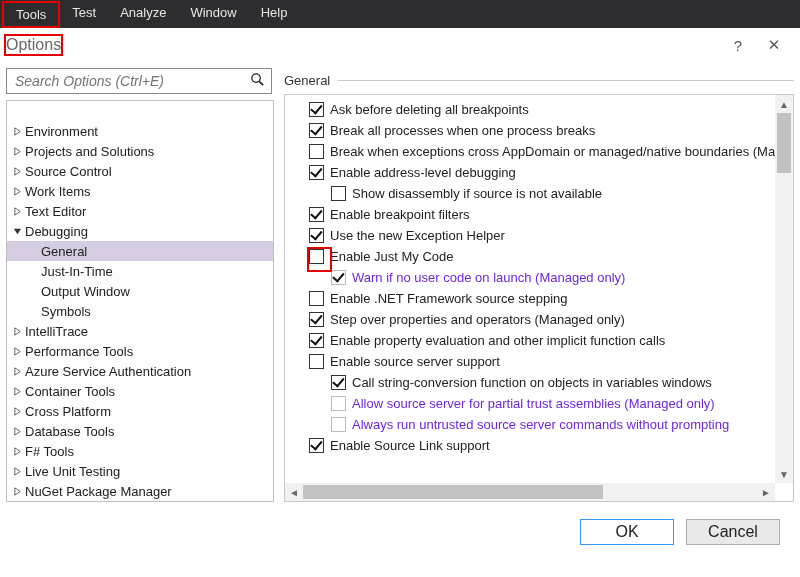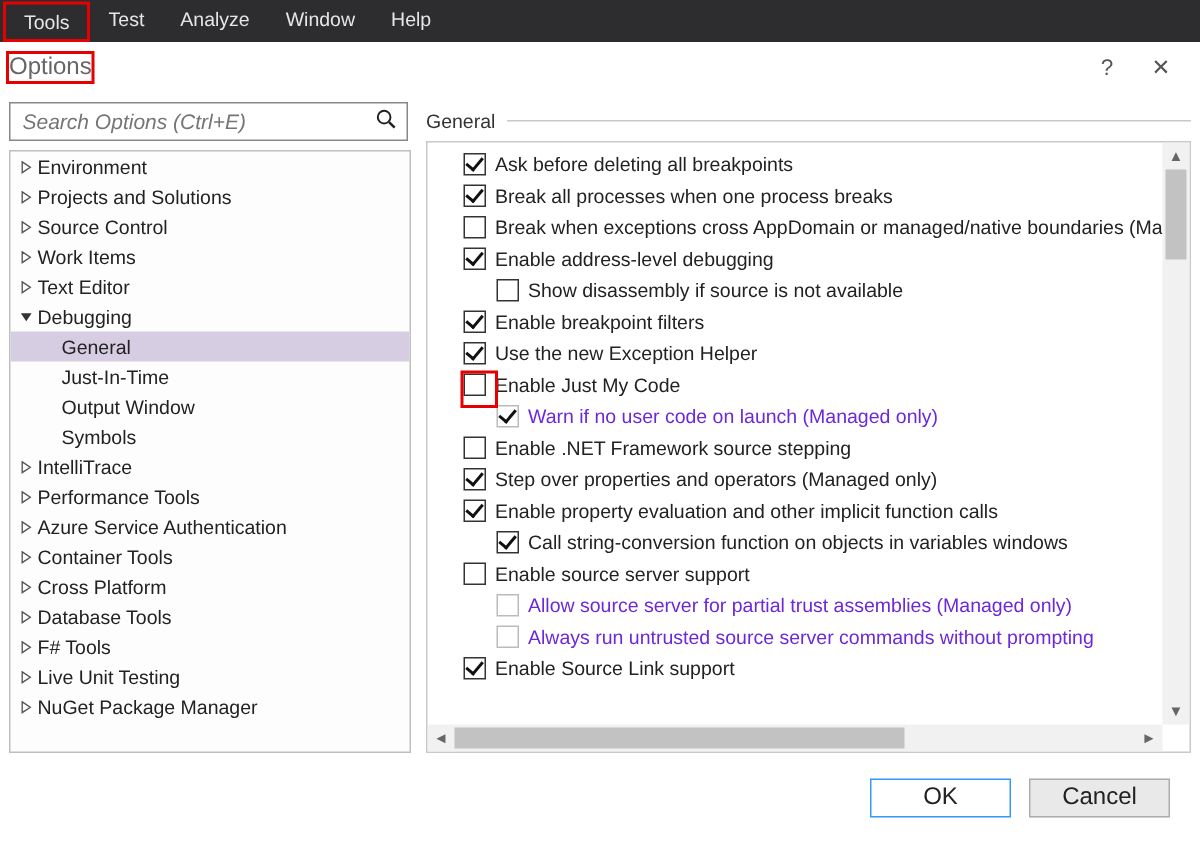--- a/index.html
+++ b/index.html
@@ -10,21 +10,21 @@
   .titlebar { display: flex; align-items: center; height: 34px; padding: 0 8px 0 4px;}
   .titlebar .title { color: #666; font-size: 16px; padding: 2px 0;}
   .title-wrap { display:inline-block; }
   .titlebar .spacer { flex: 1; }
   .titlebar .tbtn { width: 36px; text-align: center; font-size: 15px; color: #555; }
   .dialog-body { display: flex; height: 440px; padding: 0 6px 0 6px;}
   .left-col { width: 268px; display:flex; flex-direction:column;}
   .search-row { display:flex; align-items:center; border:1px solid #888; height:26px; margin:6px 2px 6px 0; padding:0 6px 0 6px; background:#fff;}
   .search-row input { border:none; outline:none; flex:1; font-size:14px; font-style:italic; color:#666; background:transparent;}
   .search-row .mag { font-size:15px; color:#333;}
-  .tree { border:1px solid #bfbfbf; flex:1; overflow:auto; background:#fdfdfd; padding:0 0;}
+  .tree { border:1px solid #bfbfbf; flex:1; overflow:auto; background:#fdfdfd; padding:20px 0;}
   .tree-row { display:flex; align-items:center; height:20px; padding-left:4px; cursor:default;}
   .tree-row.selected { background:#d7cde2; }
   .tw { width:12px; display:inline-flex; justify-content:center; color:#555; font-size:10px;}
   .tw svg { width:9px; height:9px;}
   .tree-row .lbl { padding-left:2px; white-space:nowrap;}
   .tree-row.child { padding-left:34px; }
   .tree-row.child .lbl { padding-left:0;}
   .right-col { flex:1; display:flex; flex-direction:column; padding-left:10px; overflow:hidden;}
   .section-header { display:flex; align-items:center; height:20px; margin:8px 0 4px 0;}
   .section-header .txt { color:#333; padding-right:8px;}
@@ -267,27 +267,27 @@
             <span>Enable .NET Framework source stepping</span>
           </div>
           <div class="opt-row ind1">
             <span class="cb checked"></span>
             <span>Step over properties and operators (Managed only)</span>
           </div>
           <div class="opt-row ind1">
             <span class="cb checked"></span>
             <span>Enable property evaluation and other implicit function calls</span>
           </div>
-          <div class="opt-row ind2">
-            <span class="cb checked"></span>
-            <span>Call string-conversion function on objects in variables windows</span>
-          </div>
           <div class="opt-row ind1">
             <span class="cb"></span>
             <span>Enable source server support</span>
+          </div>
+          <div class="opt-row ind2">
+            <span class="cb checked"></span>
+            <span>Call string-conversion function on objects in variables windows</span>
           </div>
           <div class="opt-row ind2 disabled">
             <span class="cb disabled"></span>
             <span>Allow source server for partial trust assemblies (Managed only)</span>
           </div>
           <div class="opt-row ind2 disabled">
             <span class="cb disabled"></span>
             <span>Always run untrusted source server commands without prompting</span>
           </div>
           <div class="opt-row ind1">

